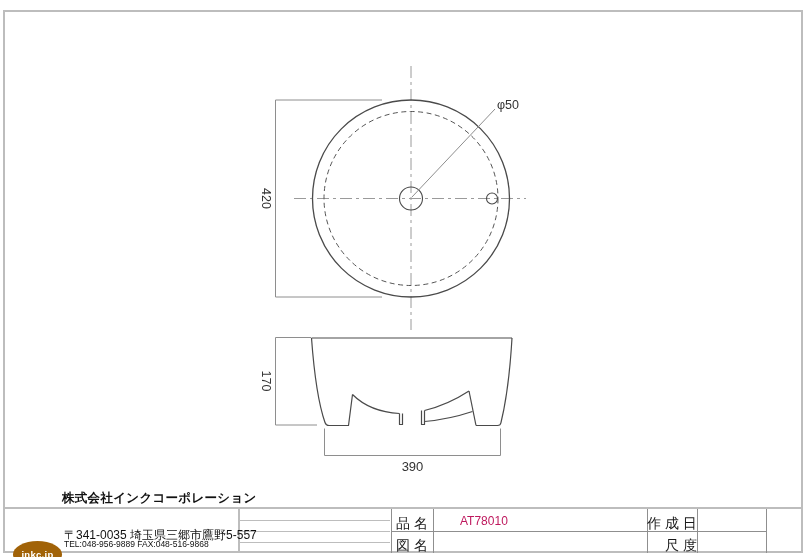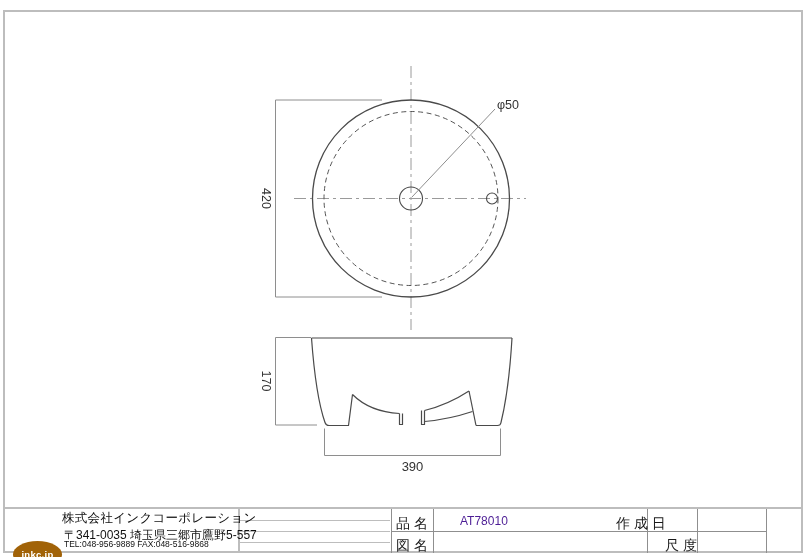--- a/index.html
+++ b/index.html
@@ -7,27 +7,27 @@
        font-family:"Liberation Sans","DejaVu Sans",sans-serif;color:#222;}
   .sheet{position:absolute;inset:0;background:#fff;}
   .frame{position:absolute;left:3px;top:10px;width:796px;height:539px;
          border:2px solid #bdbdbd;}
   svg{position:absolute;left:0;top:0;}
   
   .tb-line{position:absolute;background:#bdbdbd;}
   .tb-thin{position:absolute;background:#8f8f8f;}
   .tb-text{position:absolute;white-space:nowrap;}
   .tb-label{font-size:14px;color:#1a1a1a;text-align:center;}
-  .tb-value{font-size:12px;color:#4c1d95;}
+  .tb-value{font-size:12px;color:#be185d;}
   .logo{position:absolute;left:13px;top:520px;width:49px;height:27px;
         background:#a16207;border-radius:50%;display:flex;
         align-items:center;justify-content:center;margin-top:21px;}
   .logo span{color:#fff;font-size:9.5px;font-weight:bold;letter-spacing:.3px;}
-  .company{position:absolute;left:62px;top:510px;font-size:12.5px;
-           font-weight:normal;letter-spacing:.3px;color:#111;}
+  .company{position:absolute;left:62px;top:490px;font-size:12.5px;
+           font-weight:bold;letter-spacing:.3px;color:#111;}
   .addr{position:absolute;left:64px;top:527px;font-size:12px;color:#111;}
   .telfax{position:absolute;left:64px;top:538.5px;font-size:8.5px;color:#111;}
 </style>
 </head>
 <body>
 
 <div class="sheet">
 
   <div class="frame"></div>
 
@@ -106,19 +106,19 @@
     <div class="company">株式会社インクコーポレーション</div>
     <div class="addr">〒341-0035 埼玉県三郷市鷹野5-557</div>
     <div class="telfax">TEL:048-956-9889  FAX:048-516-9868</div>
 
     <div class="tb-text tb-label" style="left:391px;top:515px;width:42px;">品 名</div>
     <div class="tb-text tb-value" style="left:460px;top:513.5px;">AT78010</div>
 
     <div class="tb-text tb-label" style="left:391px;top:537px;width:42px;">図 名</div>
     <div class="tb-text tb-value" style="left:460px;top:535.5px;"></div>
 
-    <div class="tb-text tb-label" style="left:616px;top:515px;width:49px;">作 成 日</div>
+    <div class="tb-text tb-label" style="left:647px;top:515px;width:49px;">作 成 日</div>
     <div class="tb-text tb-value" style="left:702px;top:513.5px;"></div>
 
     <div class="tb-text tb-label" style="left:651px;top:537px;width:60px;">尺 度</div>
     <div class="tb-text tb-value" style="left:702px;top:535.5px;"></div>
   </div>
 </div>
 
 </body></html>

